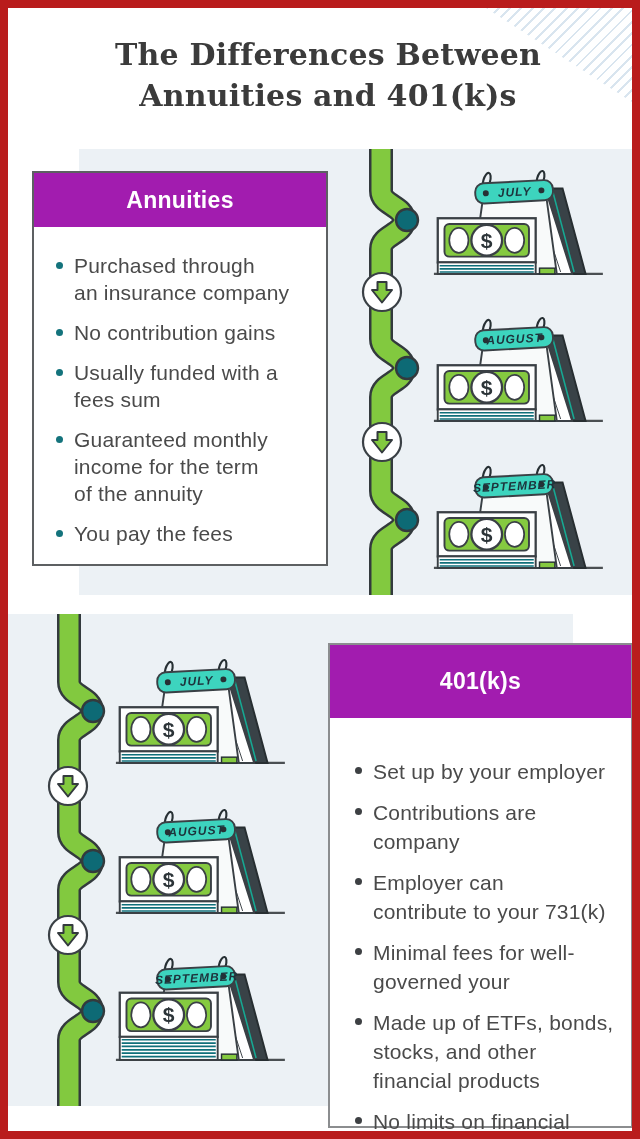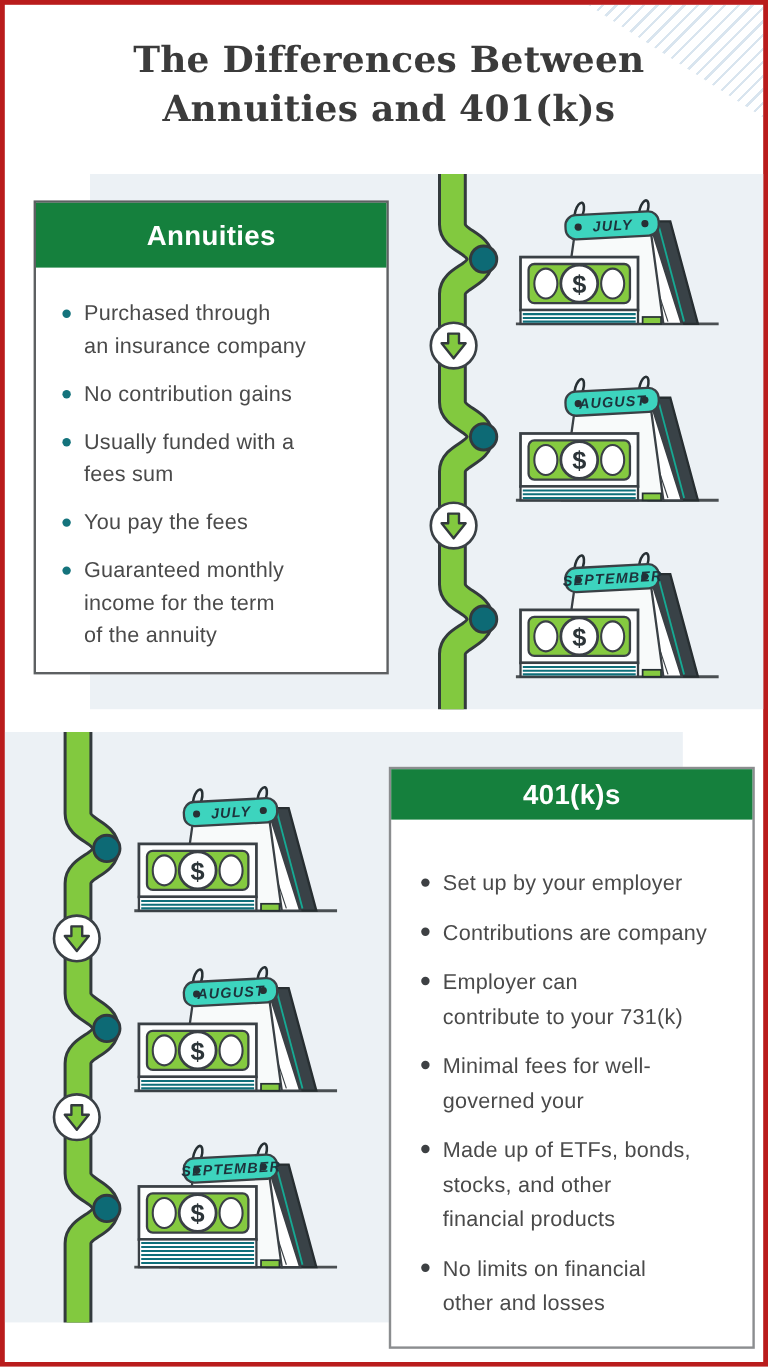--- a/index.html
+++ b/index.html
@@ -1,19 +1,19 @@
 <!DOCTYPE html>
 <html><head>
 <meta charset="utf-8">
 <style>
   html,body{margin:0;padding:0;}
   body{font-family:"Liberation Sans",sans-serif;}
   .page{
     position:relative;width:640px;height:1139px;background:#ffffff;
-    box-sizing:border-box;border:4px solid #b91c1c;overflow:hidden;
+    box-sizing:border-box;border:8px solid #b91c1c;overflow:hidden;
   }
   .stripes{
     position:absolute;right:0;top:0;width:146px;height:94px;
     background:repeating-linear-gradient(135deg,#d9e5ef 0 2px,transparent 2px 8px);
     clip-path:polygon(0 0,100% 0,100% 100%);
   }
   .title{
     position:absolute;left:0;top:26px;width:640px;text-align:center;
     font-family:"DejaVu Serif","Liberation Serif",serif;font-weight:bold;
     font-size:30px;line-height:41px;color:#3b3b3b;letter-spacing:0.2px;
@@ -22,31 +22,31 @@
   .panel-top{left:71px;top:141px;width:565px;height:446px;}
   .panel-bottom{left:0;top:606px;width:565px;height:492px;}
   .art{position:absolute;left:0;top:0;pointer-events:none;}
   .card{position:absolute;background:#ffffff;box-sizing:border-box;}
   .card-annuities{left:24px;top:163px;width:296px;height:395px;border:2px solid #5d6062;}
   .card-401k{left:320px;top:635px;width:305px;height:485px;border:2px solid #8b8d8f;}
   .card-header{
     display:flex;align-items:center;justify-content:center;
     color:#ffffff;font-weight:bold;font-size:23px;letter-spacing:0.3px;
   }
-  .card-annuities .card-header{height:54px;background:#15803d;}
-  .card-401k .card-header{height:42px;background:#15803d;}
+  .card-annuities .card-header{height:54px;background:#a21caf;}
+  .card-401k .card-header{height:73px;background:#a21caf;}
   ul.bullets{list-style:none;margin:0;padding:25px 10px 0 22px;}
   ul.bullets li{display:flex;margin-bottom:13px;}
   .card-401k ul.bullets{padding-top:27px;padding-left:25px;margin-top:12px;}
   .card-401k ul.bullets li{margin-bottom:12px;}
   .dot{flex:0 0 auto;width:7px;height:7px;border-radius:50%;margin:10px 11px 0 0;}
   .dot-teal{background:#14737c;}
   .dot-dark{background:#3d4043;}
   .bullet-text{
-    font-size:18px;line-height:27px;color:#4a4a4a;white-space:pre-line;letter-spacing:0.2px;
+    font-size:21px;line-height:27px;color:#4a4a4a;white-space:pre-line;letter-spacing:0.2px;
   }
   .card-401k .bullet-text{line-height:29px;}
   .month-label{
     font-family:"Liberation Sans",sans-serif;font-style:italic;font-weight:bold;
     font-size:12.5px;letter-spacing:1px;fill:#1d333c;
   }
   .dollar{font-weight:bold;font-size:22px;fill:#2c3438;font-family:"Liberation Sans",sans-serif;}
 </style>
 </head>
 <body>
@@ -186,27 +186,27 @@
           <span class="dot dot-teal"></span>
           <span class="bullet-text">No contribution gains</span>
         </li>
       <li>
           <span class="dot dot-teal"></span>
           <span class="bullet-text">Usually funded with a
 fees sum</span>
         </li>
       <li>
           <span class="dot dot-teal"></span>
-          <span class="bullet-text">You pay the fees</span>
-        </li>
-      <li>
-          <span class="dot dot-teal"></span>
           <span class="bullet-text">Guaranteed monthly
 income for the term
 of the annuity</span>
+        </li>
+      <li>
+          <span class="dot dot-teal"></span>
+          <span class="bullet-text">You pay the fees</span>
         </li>
     </ul>
   </div>
 
   <div class="card card-401k">
     <div class="card-header">
       <span>401(k)s</span>
     </div>
     <ul class="bullets">
       <li>

